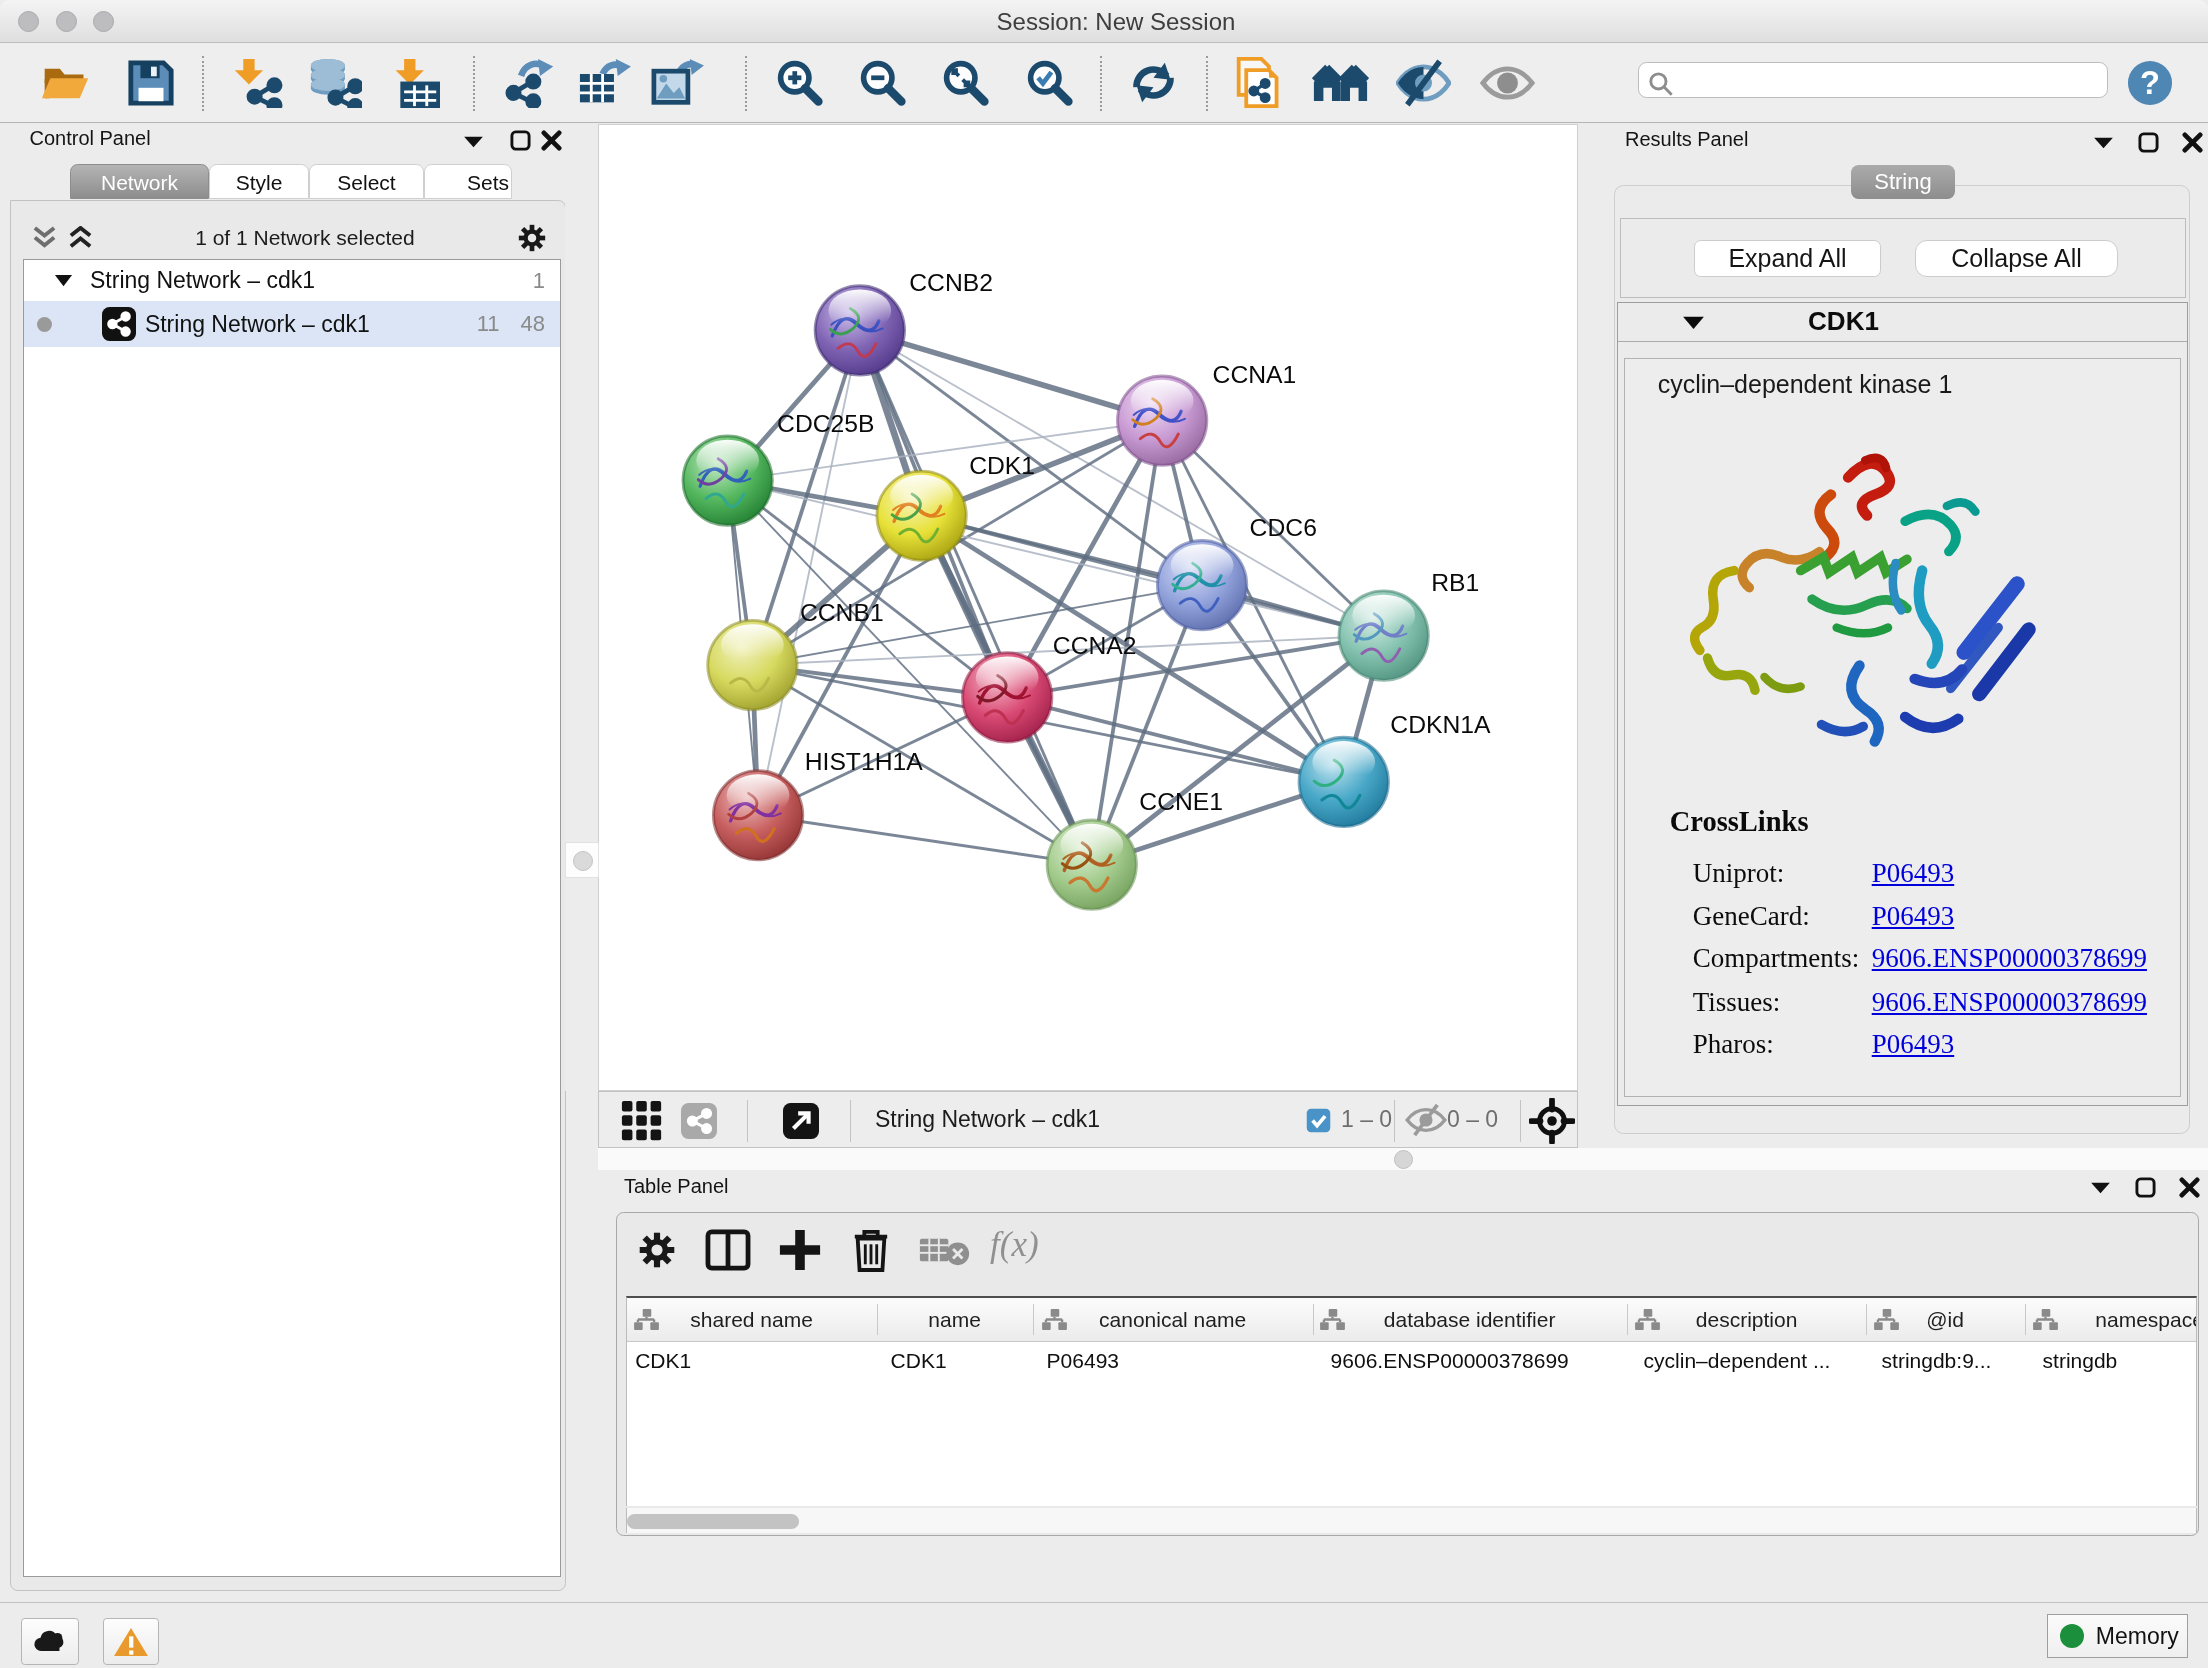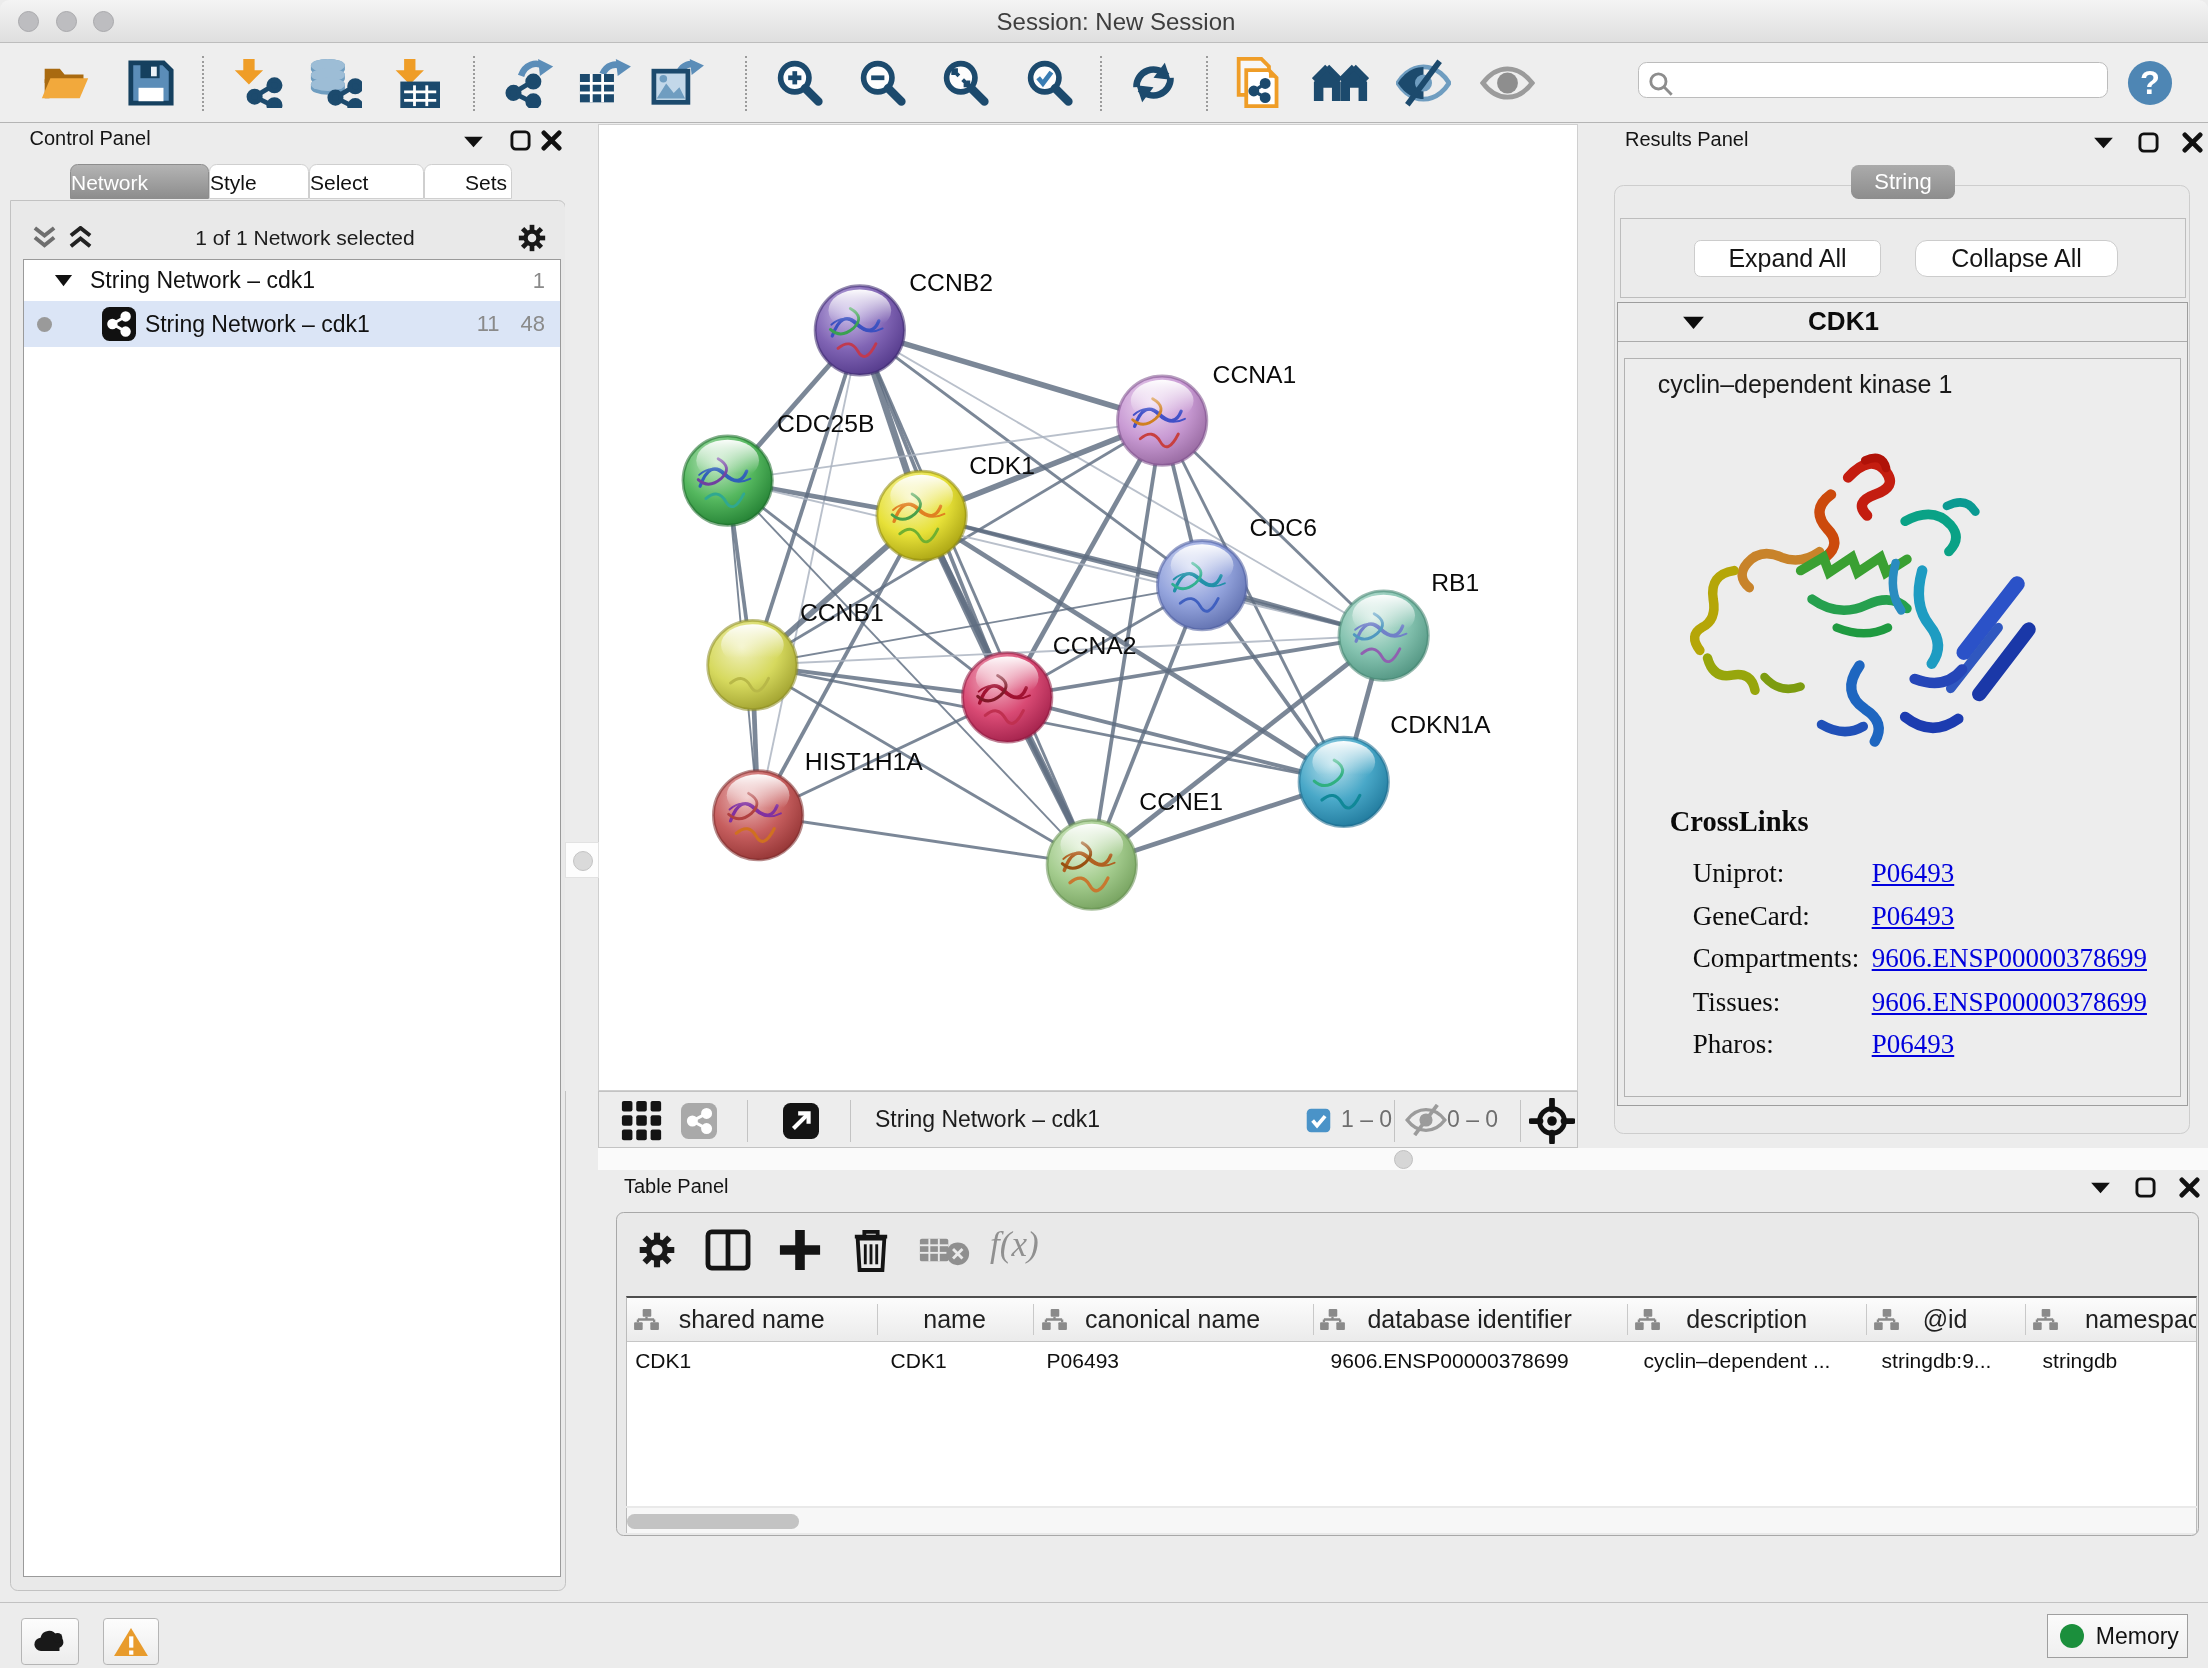--- a/index.html
+++ b/index.html
@@ -26,33 +26,33 @@
     border:1px solid #cfcfcf;box-sizing:border-box;}
   #netbar{left:598px;top:1091px;width:980px;height:57px;background:#ededed;
     border:1px solid #c3c3c3;box-sizing:border-box;}
   #hsplit{left:598px;top:1148px;width:1610px;height:22px;background:#fafafa;}
   #results{left:1578px;top:124px;width:631px;height:888px;background:#ececec;}
   #tablepanel{left:598px;top:1170px;width:1610px;height:432px;background:#ececec;}
   #statusbar{left:0;top:1602px;width:2208px;height:67px;background:#ececec;
     border-top:1px solid #c2c2c2;}
   .ptitle{font-size:20px;color:#141414;}
   .winbtns{position:absolute;display:flex;gap:23px;align-items:center;}
-  .tab{height:35px;line-height:35px;text-align:left;font-size:21px;color:#111;
+  .tab{height:35px;line-height:35px;text-align:center;font-size:21px;color:#111;
        background:#ffffff;border:1px solid #cfcfcf;border-radius:7.6px 7.6px 0 0;
        box-sizing:border-box;}
   .tabsel{background:linear-gradient(#b4b4b4,#8d8d8d);color:#ffffff;border-color:#8d8d8d;}
   .btab{height:37px;line-height:37px;text-align:center;font-size:22px;color:#111;
        background:#ffffff;border:1px solid #cfcfcf;border-radius:8.6px 8.6px 8.6px 8.6px;
        box-sizing:border-box;}
   .btabsel{background:linear-gradient(#b0b0b0,#8a8a8a);color:#ffffff;border-color:#8a8a8a;border-radius:8.6px 0 0 8.6px;}
   .clrow{position:absolute;left:68px;display:flex;font-family:"Liberation Serif",serif;
          font-size:27px;color:#0c0c0c;}
   .cll{width:179px;flex:none;}
   .cla{color:#0000dd;text-decoration:underline;}
-  .thead{font-size:25px;color:#1f1f1f;position:absolute;top:0;height:43px;line-height:43px;text-align:center;}
+  .thead{font-size:21px;color:#1f1f1f;position:absolute;top:0;height:43px;line-height:43px;text-align:center;}
   .tcell{font-size:21px;color:#101010;position:absolute;top:43px;height:40px;line-height:40px;}
   .treei{position:absolute;top:11.4px;}
 </style>
 </head>
 <body>
 <div id="titlebar" class="abs">
   <div class="tl" style="left:18px"></div>
   <div class="tl" style="left:56px"></div>
   <div class="tl" style="left:93px"></div>
   <div id="wtitle">Session: New Session</div>

